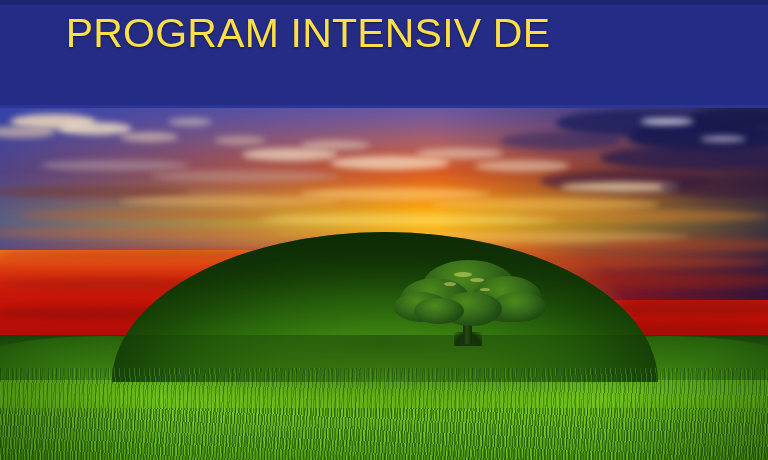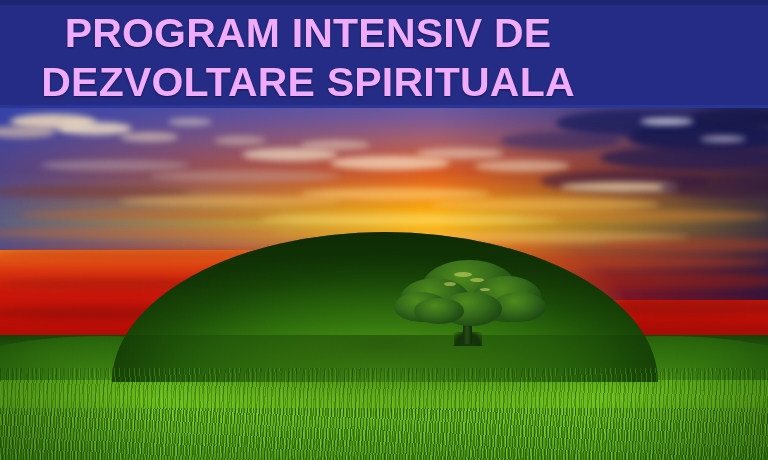--- a/index.html
+++ b/index.html
@@ -176,22 +176,22 @@
     position:absolute; left:0; top:0; width:768px; height:5px;
     background:#1d2470;
   }
   .banner-bottomline{
     position:absolute; left:0; bottom:0; width:768px; height:3px;
     background:#2b3596;
   }
   .title{
     position:absolute; left:0; width:616px;
     text-align:center;
-    color:#f0abfc;
-    font-weight:700;
+    color:#fde047;
+    font-weight:400;
     font-size:41px;
     letter-spacing:.2px;
     line-height:1;
     white-space:nowrap;
     text-shadow:0 1px 2px rgba(0,0,0,.45);
   }
   .title.l1{ top:13px; }
   .title.l2{ top:62px; }
 </style>
 </head>
@@ -276,17 +276,16 @@
       <div class="leaf-hl" style="left:74px; top:20px; width:14px; height:4px;"></div>
       <div class="leaf-hl" style="left:48px; top:24px; width:12px; height:4px;"></div>
       <div class="leaf-hl" style="left:84px; top:30px; width:10px; height:3px;"></div>
     </div>
 
   </div>
 
   <div class="banner">
     <div class="banner-topline"></div>
     <div class="title l1">PROGRAM INTENSIV DE</div>
-    <div class="title l2">DEZVOLTARE SPIRITUALA</div>
     <div class="banner-bottomline"></div>
   </div>
 
 </div>
 
 </body></html>

